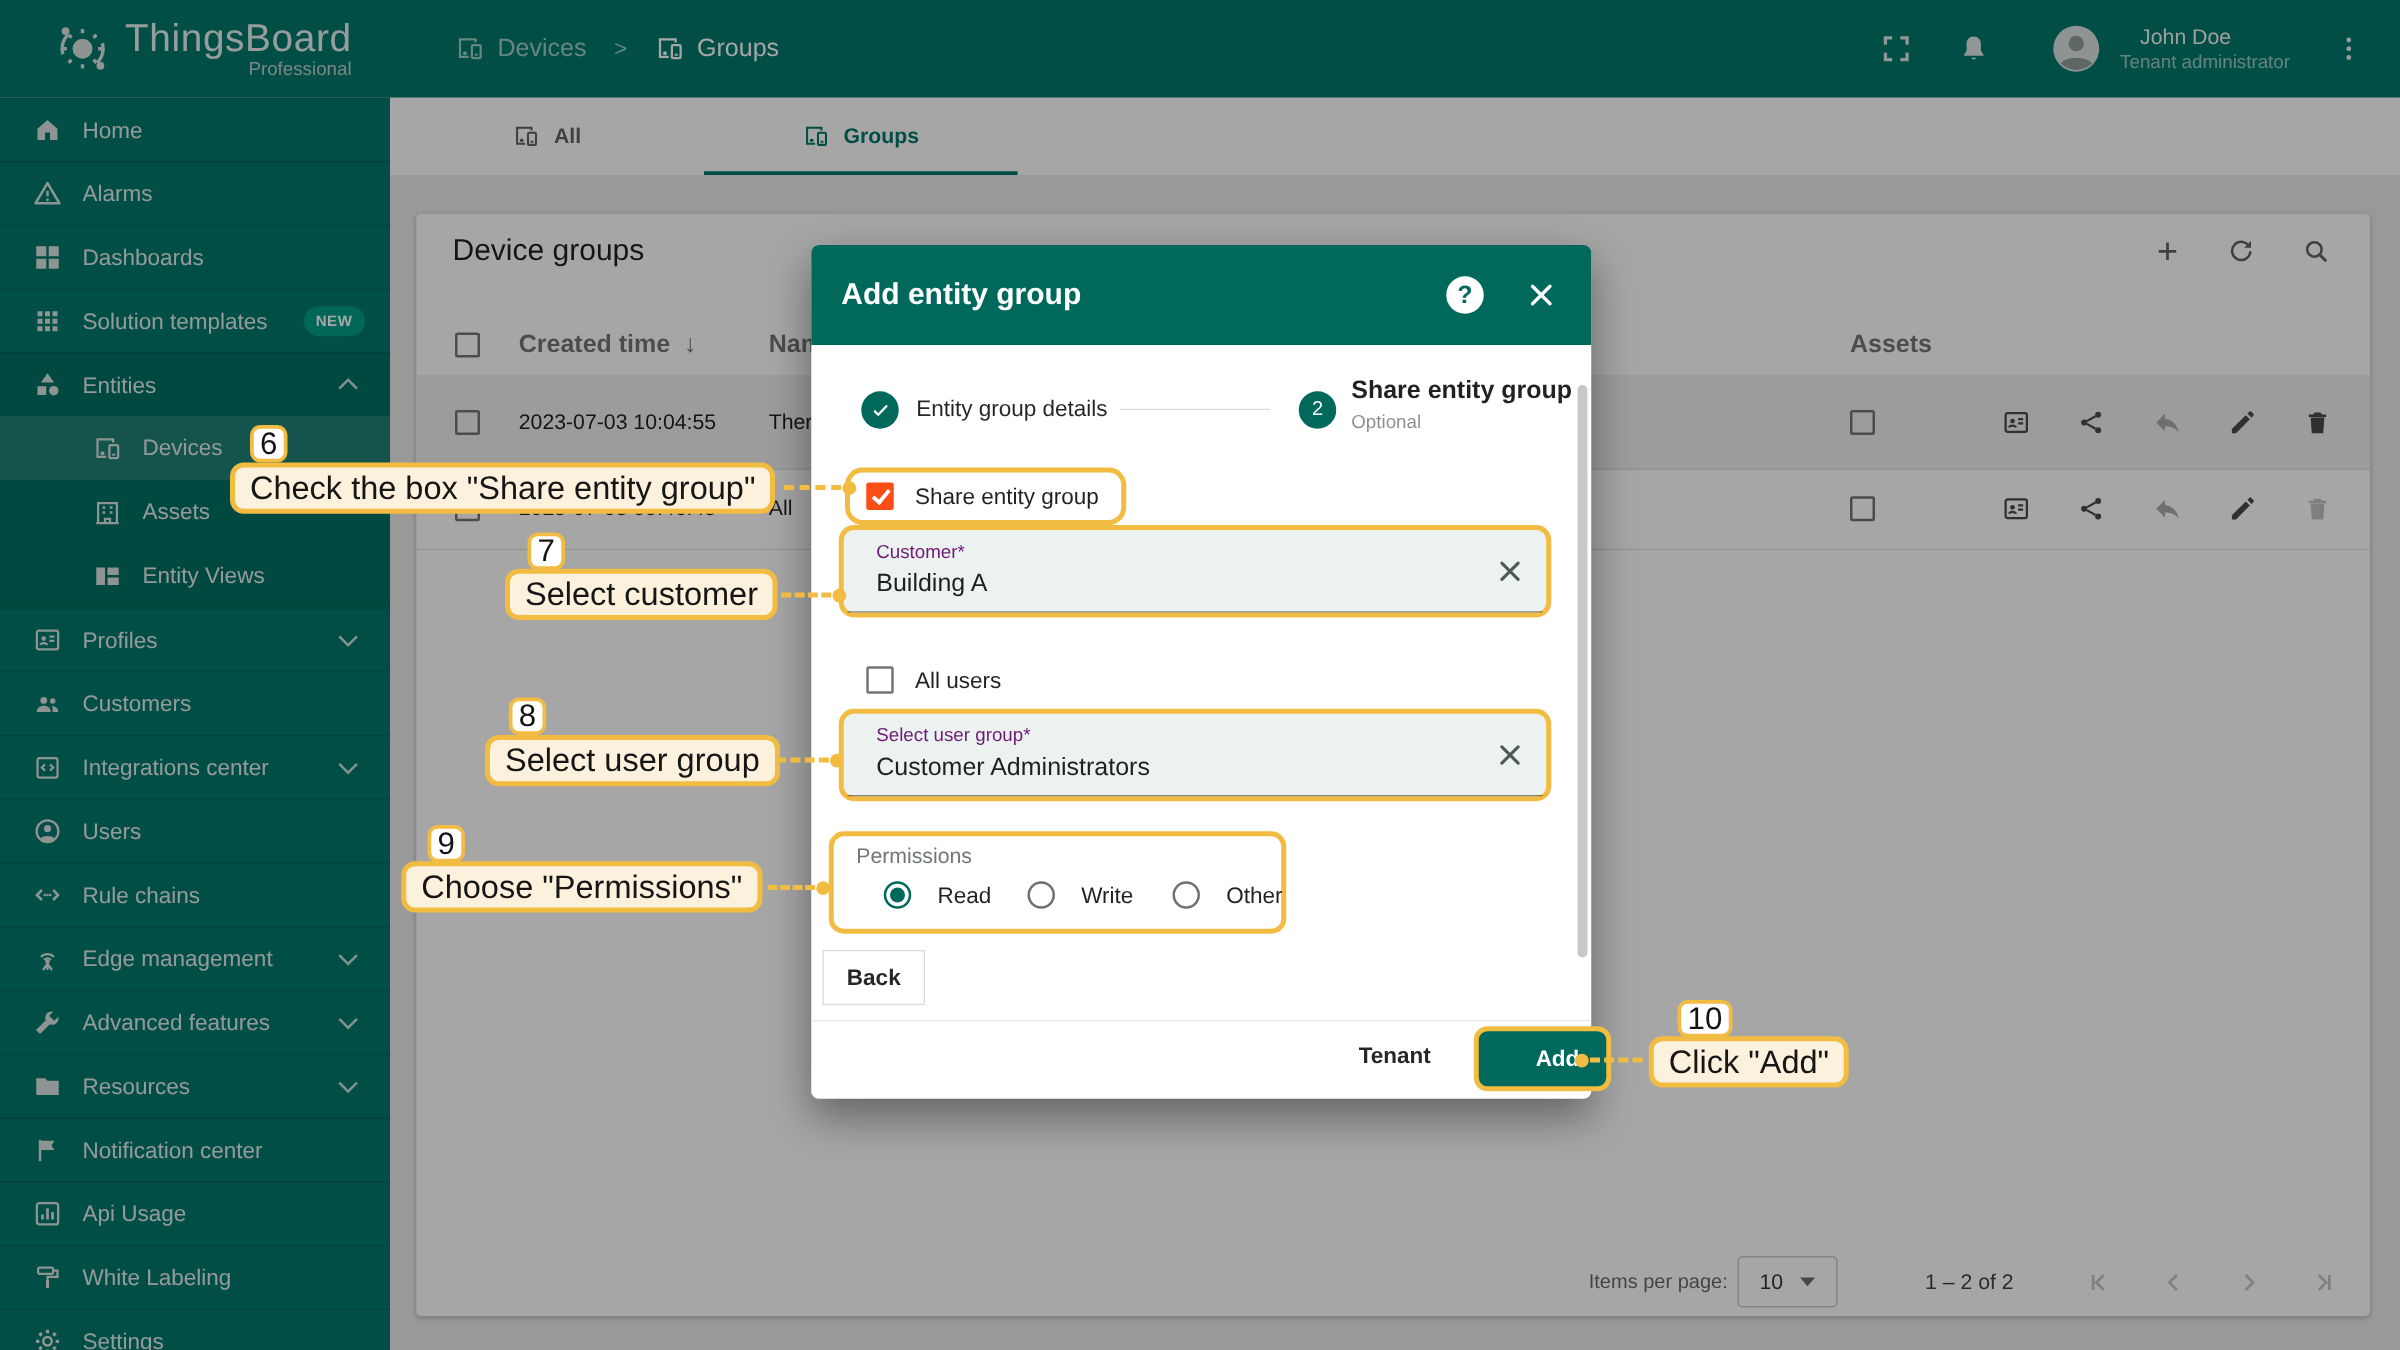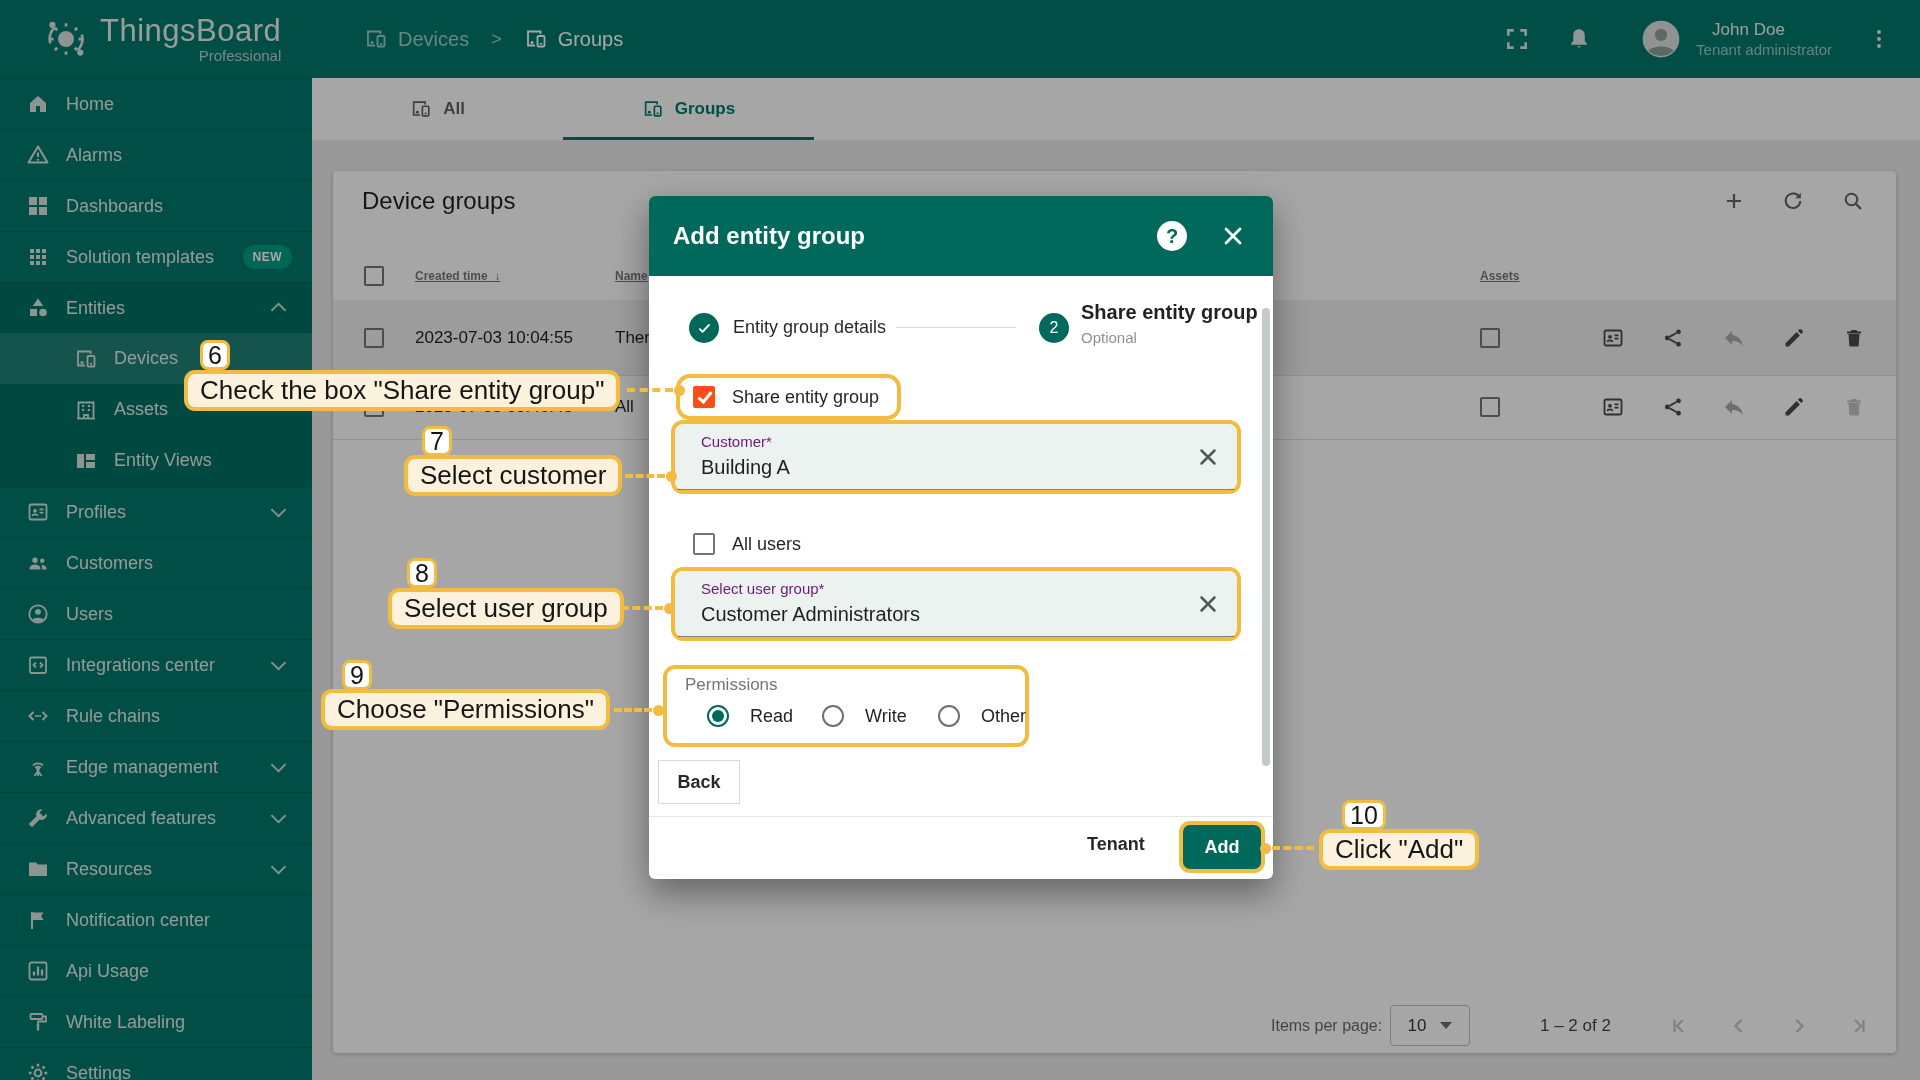--- a/index.html
+++ b/index.html
@@ -50,21 +50,21 @@
        color:rgba(0,0,0,0.62);cursor:pointer;}
   .tab .ic{width:22px;height:22px;}
   .tab.active{color:#00796B;box-shadow:inset 0 -3px 0 #00796B;}
 
   
   .card{position:absolute;left:333px;top:171px;width:1563px;height:882px;background:#FFFFFF;border-radius:4px;
         box-shadow:0 1px 4px rgba(0,0,0,0.25);}
   .card-title{position:absolute;left:29px;top:16px;font-size:24px;color:rgba(0,0,0,0.87);}
   .tbicon{position:absolute;top:18px;width:24px;height:24px;color:#5F6562;cursor:pointer;}
   .thead{position:absolute;left:0;top:80px;width:100%;height:49px;border-bottom:1px solid #E0E0E0;}
-  .th{position:absolute;top:50%;transform:translateY(-50%);font-size:12px;font-weight:700;color:rgba(0,0,0,0.54);text-decoration:underline;}
+  .th{position:absolute;top:50%;transform:translateY(-50%);font-size:20px;font-weight:700;color:rgba(0,0,0,0.54);}
   .trow{position:absolute;left:0;width:100%;border-bottom:1px solid #E0E0E0;}
   .td{position:absolute;top:50%;transform:translateY(-50%);font-size:17px;color:rgba(0,0,0,0.87);white-space:nowrap;}
   .cb{width:20px;height:20px;border:2px solid #757575;border-radius:2px;box-sizing:border-box;cursor:pointer;}
   .cb.on{background:#FA4E16;border-color:#FA4E16;position:relative;}
   .cb.on::after{content:'';position:absolute;left:6px;top:1px;width:5px;height:11px;border:solid #fff;
                 border-width:0 3px 3px 0;transform:rotate(40deg);}
   .acticon{position:absolute;top:50%;transform:translateY(-50%);width:24px;height:24px;color:#4A4A4A;cursor:pointer;}
   .acticon.dis{color:#A9ACAB;}
   .acticon.dis2{color:#C2C5C4;}
   .pag{position:absolute;left:0;bottom:0;width:100%;height:55px;}
@@ -113,21 +113,21 @@
   .rad{position:absolute;top:36px;width:22px;height:22px;border:2px solid #707070;border-radius:50%;box-sizing:border-box;cursor:pointer;}
   .rad.sel{border-color:#00695C;}
   .rad.sel::after{content:'';position:absolute;left:3px;top:3px;width:12px;height:12px;border-radius:50%;background:#00695C;}
   .radlbl{position:absolute;top:37px;font-size:18px;color:rgba(0,0,0,0.87);}
   .backbtn{position:absolute;left:9px;top:564px;width:82px;height:44px;background:#fff;border:1px solid #D8D8D8;
            border-radius:0;font-size:18px;font-weight:700;color:rgba(0,0,0,0.85);display:flex;align-items:center;
            justify-content:center;box-sizing:border-box;cursor:pointer;}
   .m-div{position:absolute;left:0;top:620px;width:100%;height:1px;background:#E6E6E6;}
   .cancelbtn{position:absolute;left:438px;top:638px;font-size:18px;font-weight:700;color:rgba(0,0,0,0.85);cursor:pointer;}
   .addbtn{position:absolute;left:534px;top:629px;width:78px;height:44px;background:#00695C;color:#fff;border-radius:7px;
-          font-size:18px;font-weight:700;display:flex;align-items:center;justify-content:center;cursor:pointer;}
+          font-size:18px;font-weight:700;display:flex;align-items:center;justify-content:center;cursor:pointer;padding-left:24px;}
   .mscroll{position:absolute;right:3px;top:112px;width:8px;height:458px;background:#C3CAC8;border-radius:4px;cursor:grab;}
 
   
   .ann-badge{position:absolute;z-index:61;background:#fff;border:3px solid #F2BC42;border-radius:8px;height:30px;
              min-width:24px;padding:0 5px;display:flex;align-items:center;justify-content:center;font-size:25px;
              color:#141414;box-sizing:border-box;}
   .ann-label{position:absolute;z-index:60;background:#FBF1DD;border:4px solid #F2BC42;border-radius:11px;
              padding:0 12px;font-size:26px;line-height:33px;color:#161616;white-space:nowrap;box-sizing:border-box;}
   .dash{position:absolute;z-index:60;border-top:4px dashed #F2BC42;}
   .dash.dr::after{content:'';position:absolute;right:-12px;top:-7px;width:11px;height:11px;border-radius:50%;background:#F2BC42;}
@@ -431,30 +431,30 @@
       <span class="chev down"></span>
     </div>
     <div class="si">
       <svg class="ic">
           <use href="#i-cust"></use>
         </svg>
       <span>Customers</span>
     </div>
     <div class="si">
       <svg class="ic">
-          <use href="#i-user"></use>
-        </svg>
-      <span>Users</span>
-    </div>
-    <div class="si">
-      <svg class="ic">
           <use href="#i-integ"></use>
         </svg>
       <span>Integrations center</span>
       <span class="chev down"></span>
+    </div>
+    <div class="si">
+      <svg class="ic">
+          <use href="#i-user"></use>
+        </svg>
+      <span>Users</span>
     </div>
     <div class="si">
       <svg class="ic">
           <use href="#i-rule"></use>
         </svg>
       <span>Rule chains</span>
     </div>
     <div class="si">
       <svg class="ic">
           <use href="#i-edge"></use>

